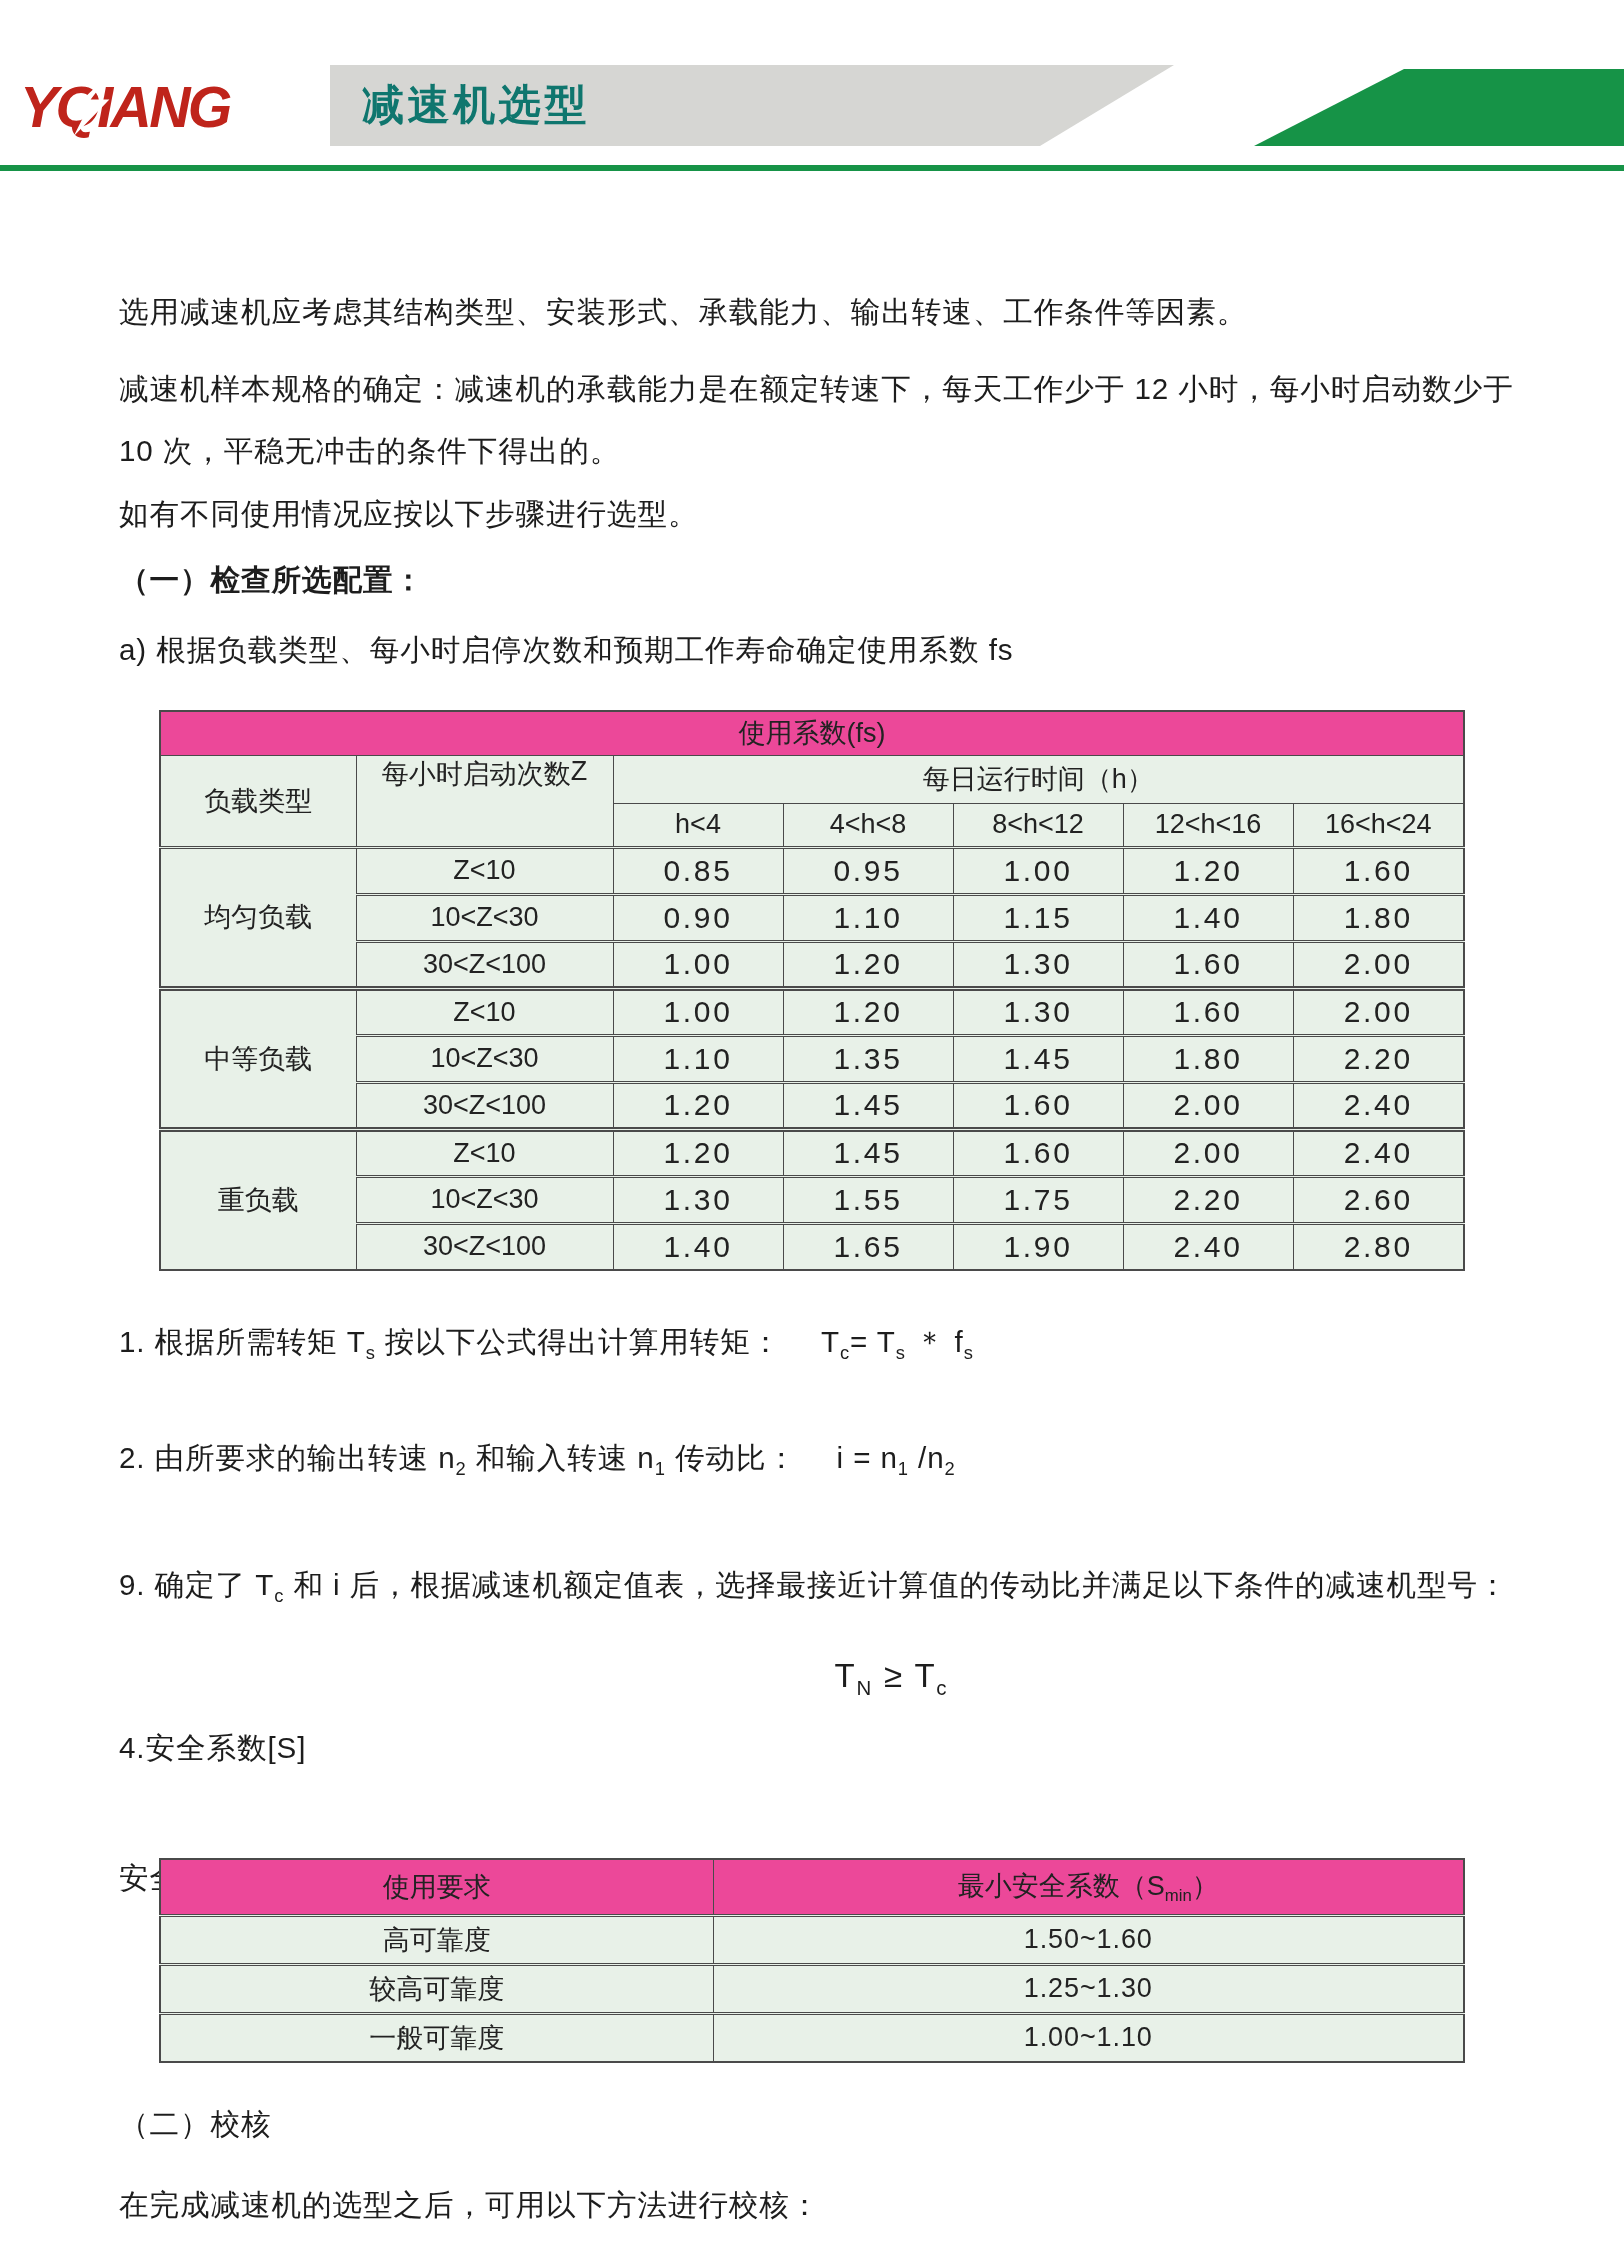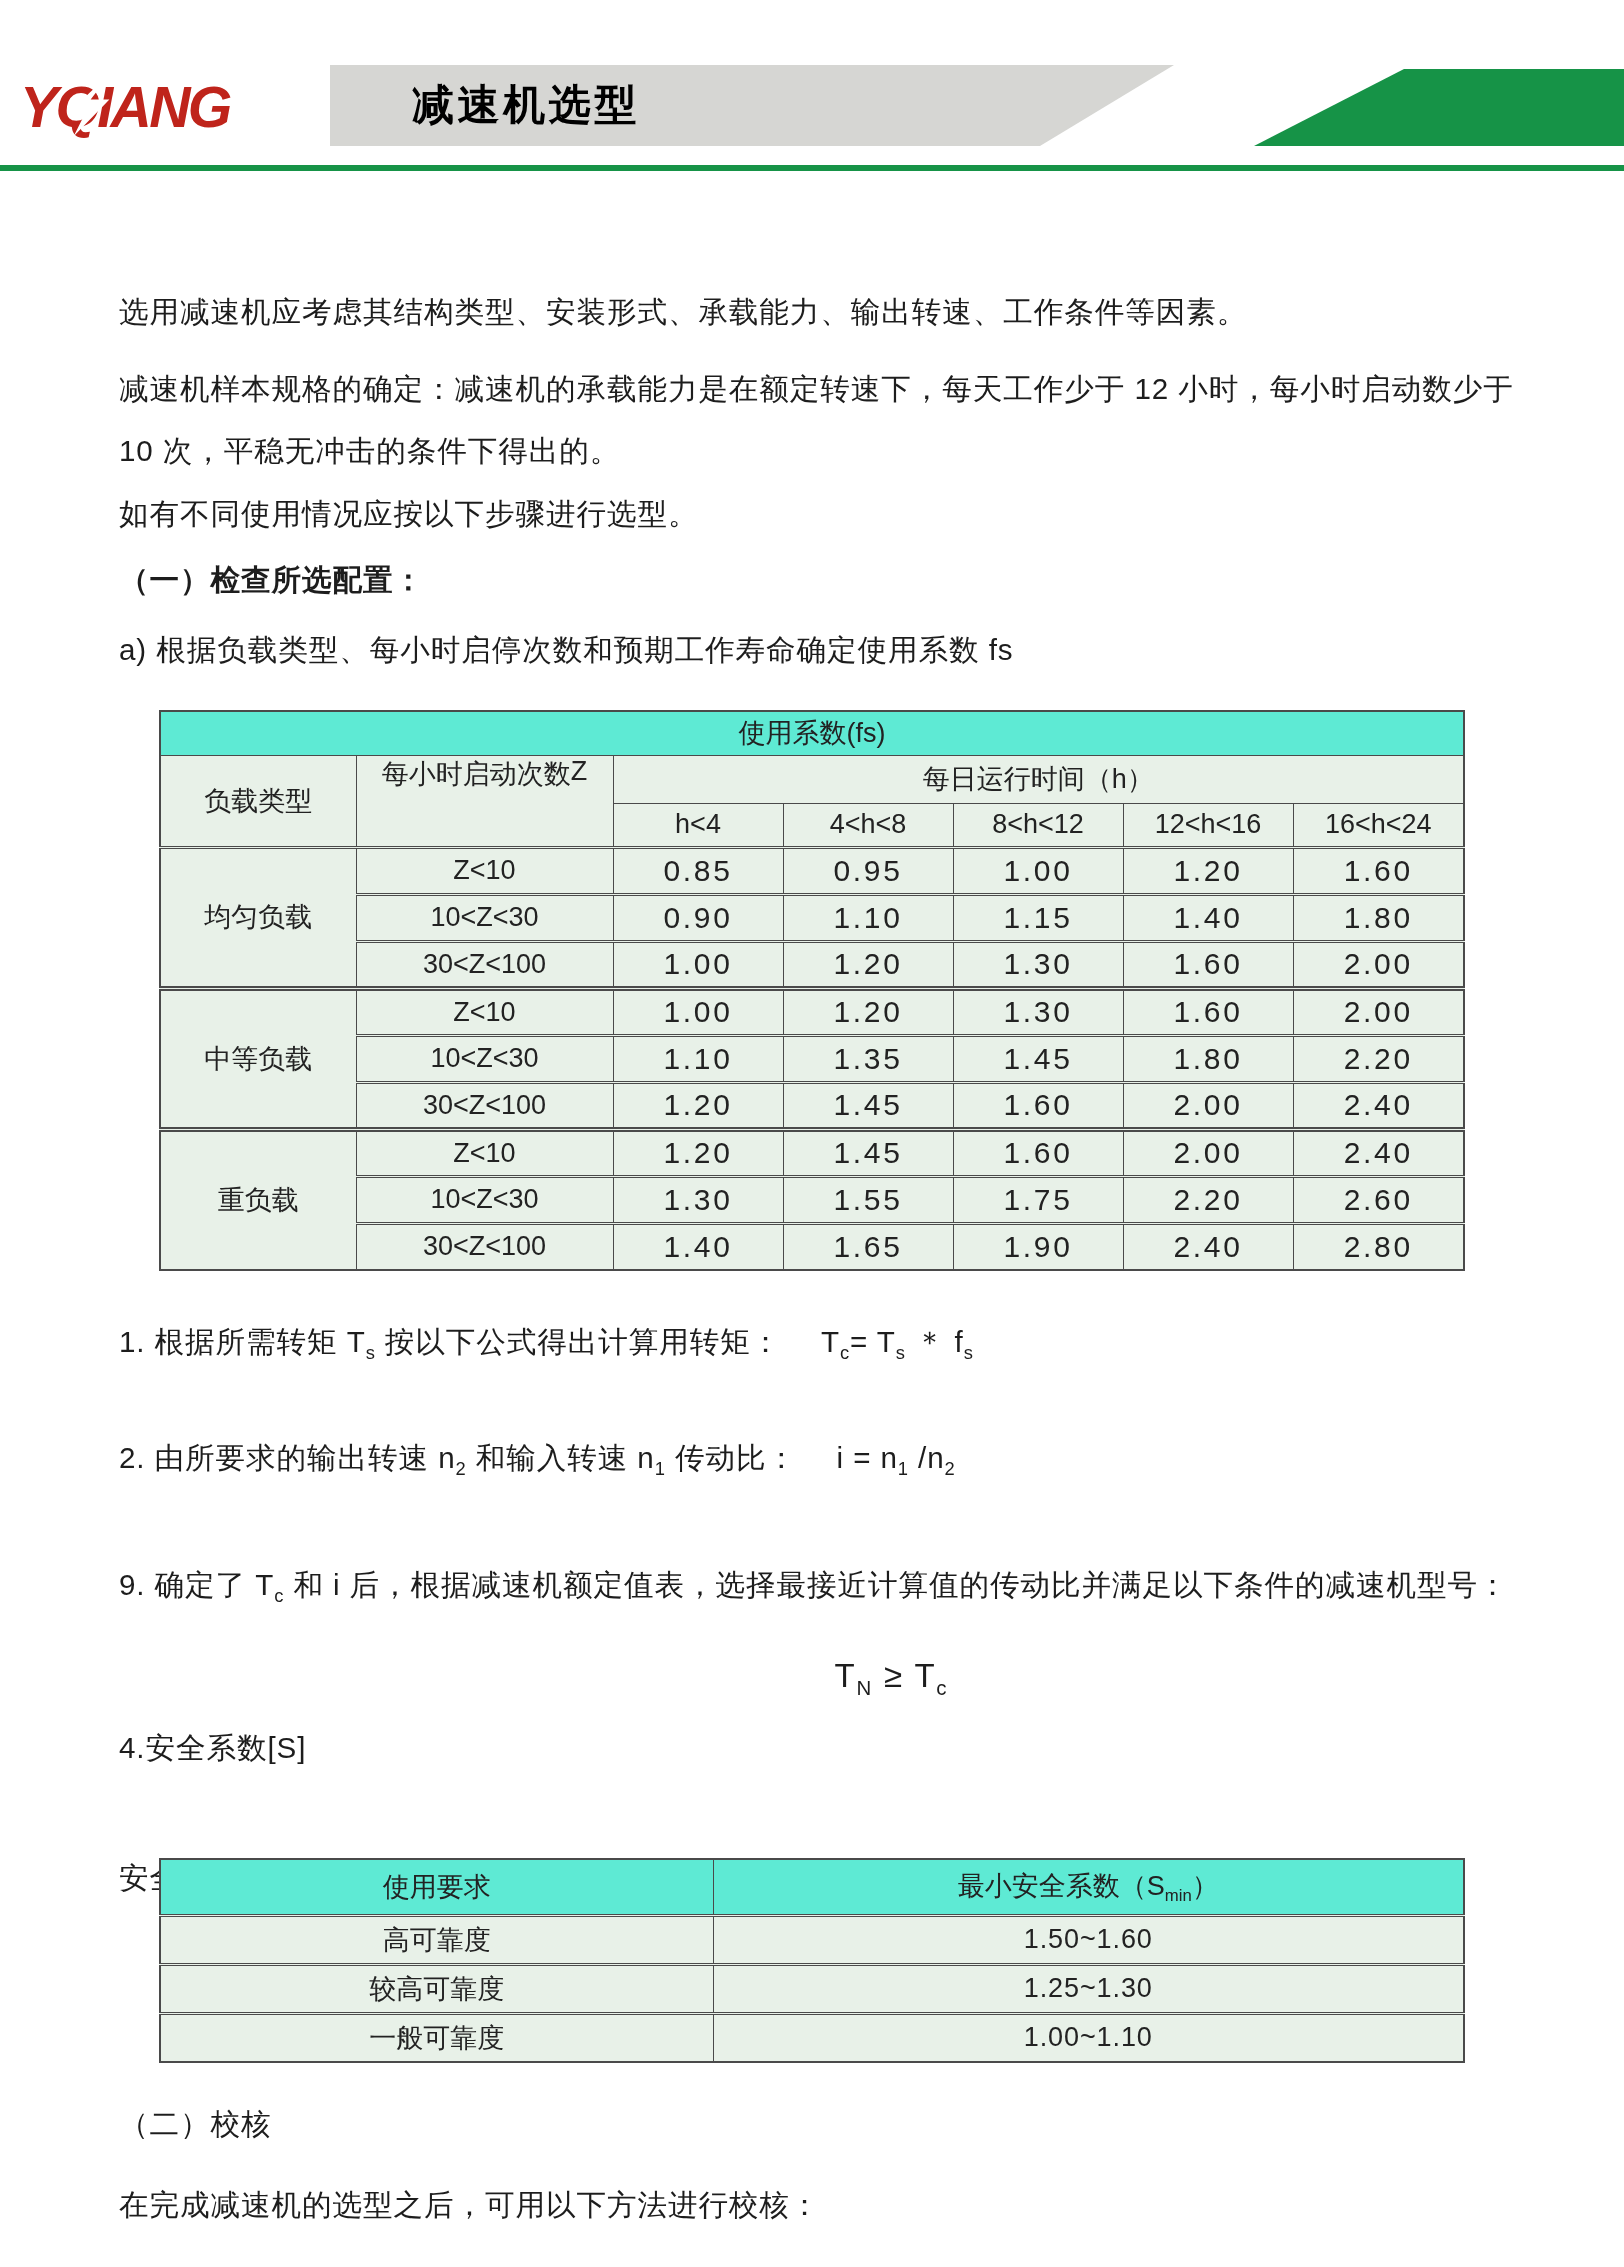--- a/index.html
+++ b/index.html
@@ -10,22 +10,22 @@
   }
   .abs{position:absolute;}
 
   
   .logo{left:19.7px;top:79px;width:304px;height:59px;}
   .banner{
     left:330px;top:65px;width:844px;height:81px;background:#d6d6d3;
     clip-path:polygon(0 0,100% 0,calc(100% - 134px) 100%,0 100%);
   }
   .banner .title{
-    display:block;padding-left:82px;line-height:79px;font-size:42px;
-    font-weight:bold;letter-spacing:3.6px;color:#000000;white-space:nowrap;
+    display:block;padding-left:32px;line-height:79px;font-size:42px;
+    font-weight:bold;letter-spacing:3.6px;color:#0f766e;white-space:nowrap;
   }
   .green-shape{
     left:1254px;top:69px;width:371px;height:77px;background:#169347;
     clip-path:polygon(150px 0,100% 0,100% 100%,0 100%);
   }
   .green-rule{left:0;top:165px;width:1625px;height:6.3px;background:#169347;}
 
   
   .para{font-size:29.6px;letter-spacing:0.9px;white-space:nowrap;line-height:36px;}
   .bold{font-weight:bold;}
@@ -35,21 +35,21 @@
 
   
   table.dtable{
     border-collapse:collapse;table-layout:fixed;background:#e8f1e8;
     border:2.7px solid #4a4a4a;
   }
   table.dtable td{
     border:1.8px solid #4a4a4a;text-align:center;vertical-align:middle;
     font-size:27px;padding:0;color:#222;
   }
-  .green-cell{background:#5eead4;}
+  .green-cell{background:#ec4899;}
 
   .t1{left:159px;top:710px;width:1305px;}
   .t1 tr.r-title{height:44px;}
   .t1 tr.r-h2{height:47px;}
   .t1 tr.r-h3{height:43px;margin-left:12px;}
   .t1 tbody tr{height:47px;}
   .t1 tbody td{border-top:3.6px double #4a4a4a;}
   .t1 tbody tr.grp td{border-top:5.4px double #4a4a4a;}
   .t1 td.num{font-size:30px;letter-spacing:2.7px;}
   .two-line{display:flex;flex-direction:row;justify-content:center;height:90px;}

